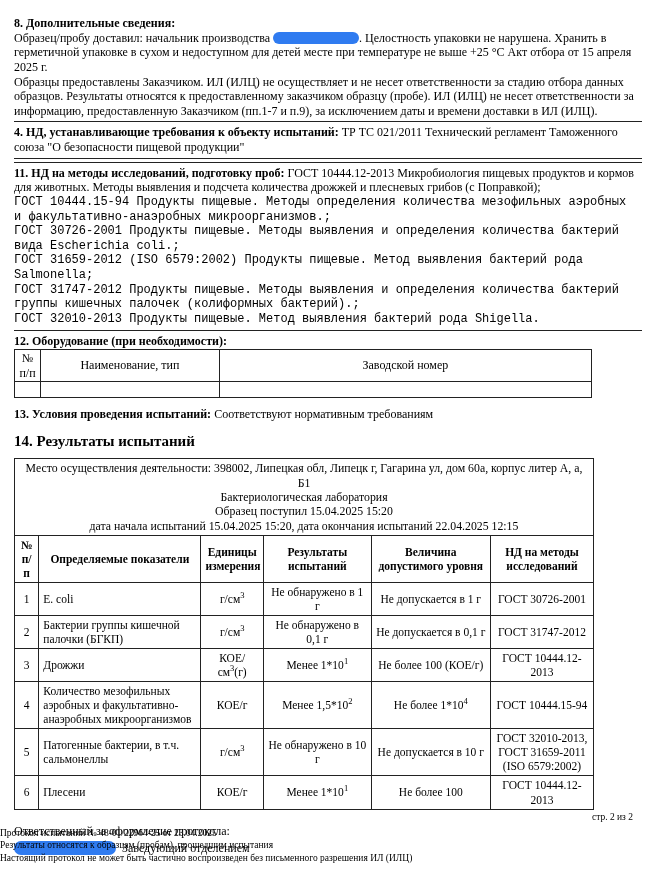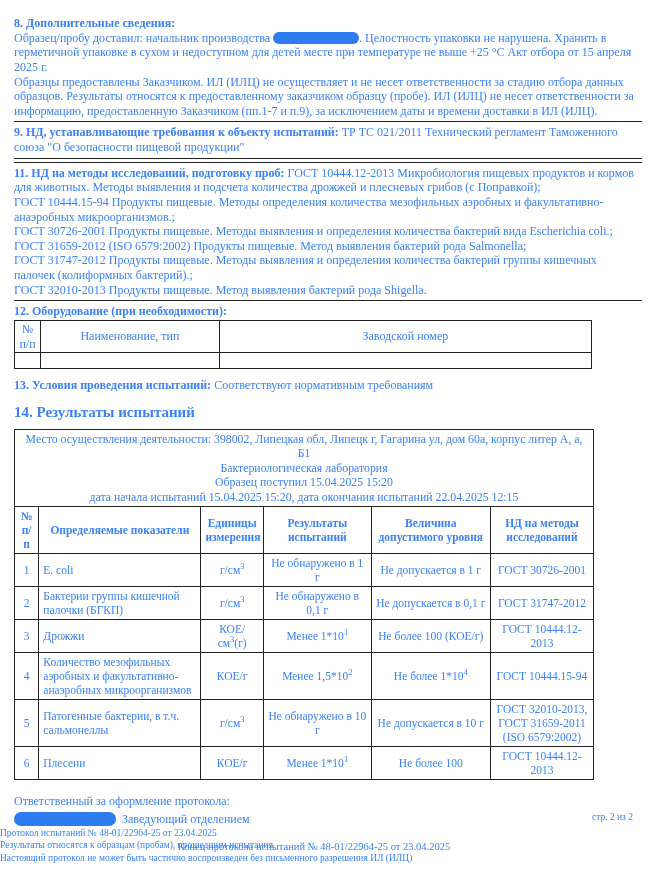--- a/index.html
+++ b/index.html
@@ -5,21 +5,21 @@
   html,body{margin:0;padding:0;background:#e8e8e8;}
   .page{
     position:relative;
     width:655px;height:889px;
     background:#ffffff;
     box-sizing:border-box;
     padding:16px 15px 0 14px;
     font-family:"Liberation Serif","DejaVu Serif",serif;
     font-size:12px;
     line-height:1.22;
-    color:#3b82f6;
+    color:#000000;
     overflow:hidden;
   }
   p{margin:0;}
   b{font-weight:bold;}
   .rule{border:none;border-top:1px solid #222;margin:3px 0 3px 0;width:628px;}
   .redact{
     display:inline-block;height:12px;border-radius:7px;
     vertical-align:-2px;
   }
   .redact.name{width:86px;}
@@ -36,35 +36,35 @@
   .c-num{text-align:center;}
   .c-ind{text-align:left;}
   .c-unit,.c-res,.c-lim,.c-met{text-align:center;}
   sup{font-size:8.5px;line-height:0;}
   .sig-block{margin-top:14px;}
   .sig-line2{margin-top:3px;}
   .end-line{text-align:center;font-size:10.5px;margin-top:14px;width:600px;}
   .footer{position:absolute;left:0;right:0;bottom:24px;font-size:9.5px;}
   .footer .pageno{text-align:right;padding-right:22px;margin-bottom:3px;}
   .footer .fline{text-align:left;line-height:1.35;}
-  .s11-item{display:block;}
+  .s11-item{display:block;font-family:Liberation Mono, monospace;}
 </style>
 </head>
 <body>
 
 <div class="page">
 
   <div>
     <p><b>8. Дополнительные сведения:</b></p>
     <p><span>Образец/пробу доставил: начальник производства </span><span class="redact name" id="redact1" style="background: rgb(47, 123, 240);"></span><span>. Целостность упаковки не нарушена. Хранить в герметичной упаковке в сухом и недоступном для детей месте при температуре не выше +25 °C  Акт отбора от 15 апреля 2025 г.</span></p>
     <p>Образцы предоставлены Заказчиком. ИЛ (ИЛЦ) не осуществляет и не несет ответственности за стадию отбора данных образцов. Результаты относятся к предоставленному заказчиком образцу (пробе). ИЛ (ИЛЦ) не несет ответственности за информацию, предоставленную Заказчиком (пп.1-7 и п.9), за исключением даты и времени доставки в ИЛ (ИЛЦ).</p>
   </div>
   <hr class="rule">
 
-  <p><b>9. НД, устанавливающие требования к объекту испытаний:</b><span> ТР ТС 021/2011 Технический регламент Таможенного союза "О безопасности пищевой продукции"</span></p>
+  <p><b>4. НД, устанавливающие требования к объекту испытаний:</b><span> ТР ТС 021/2011 Технический регламент Таможенного союза "О безопасности пищевой продукции"</span></p>
   <hr class="rule">
 
   <hr class="rule">
 
   <p><b>11. НД на методы исследований, подготовку проб:</b><span> ГОСТ 10444.12-2013 Микробиология пищевых продуктов и кормов для животных. Методы выявления и подсчета количества дрожжей и плесневых грибов (с Поправкой);</span><span id="s11-list"><span class="s11-item">ГОСТ 10444.15-94 Продукты пищевые. Методы определения количества мезофильных аэробных и факультативно-анаэробных микроорганизмов.;</span><span class="s11-item">ГОСТ 30726-2001 Продукты пищевые. Методы выявления и определения количества бактерий вида Escherichia coli.;</span><span class="s11-item">ГОСТ 31659-2012 (ISO 6579:2002) Продукты пищевые. Метод выявления бактерий рода Salmonella;</span><span class="s11-item">ГОСТ 31747-2012 Продукты пищевые. Методы выявления и определения количества бактерий группы кишечных палочек (колиформных бактерий).;</span><span class="s11-item">ГОСТ 32010-2013 Продукты пищевые. Метод выявления бактерий рода Shigella.</span></span></p>
   <hr class="rule">
 
   <div>
     <p><b>12. Оборудование (при необходимости):</b></p>
     <table class="eq-table">
@@ -169,21 +169,20 @@
           <td class="c-met">ГОСТ 10444.12-2013</td>
         </tr>
       </tbody>
   </table>
 
   <div class="sig-block">
     <p>Ответственный за оформление протокола:</p>
     <p class="sig-line2"><span class="redact sign" id="redact2" style="background: rgb(47, 123, 240);"></span><span>Заведующий отделением</span></p>
   </div>
 
-  <p class="end-line">Конец протокола испытаний № 48-01/22964-25 от 23.04.2025</p>
 
   <div class="footer">
     <div class="pageno">стр. 2 из 2</div>
     <div class="fline">Протокол испытаний № 48-01/22964-25 от 23.04.2025</div>
     <div class="fline">Результаты относятся к образцам (пробам), прошедшим испытания</div>
     <div class="fline">Настоящий протокол не может быть частично воспроизведен без письменного разрешения ИЛ (ИЛЦ)</div>
   </div>
 
 </div>
 

